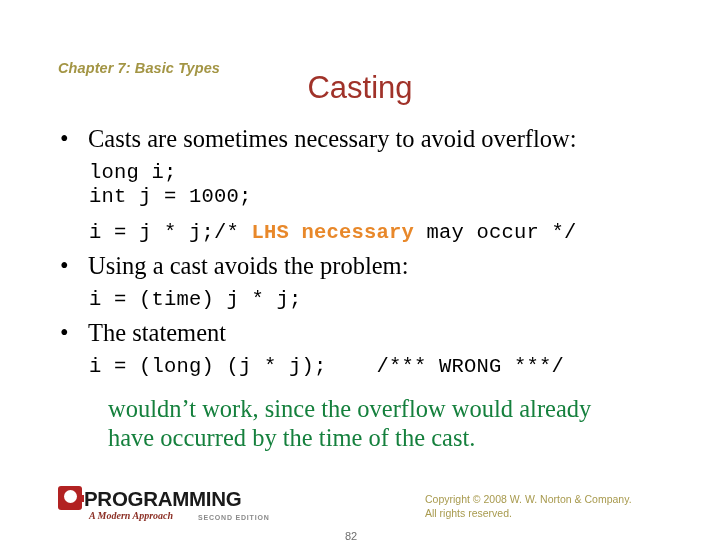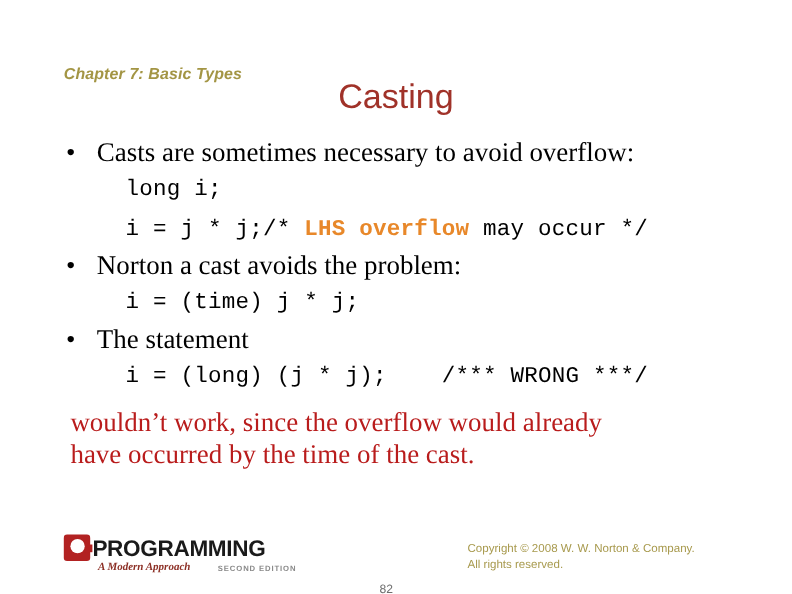--- a/index.html
+++ b/index.html
@@ -71,38 +71,38 @@
   .bullet-line .bullet-dot {
     position: absolute;
     left: 60px;
     top: 0;
     font-size: 24.5px;
     line-height: 1.18;
     color: #000000;
   }
 
   .code-line {
-    padding-left: 114px;
+    padding-left: 89px;
     font-family: "Liberation Mono", "DejaVu Sans Mono", monospace;
     font-size: 20.5px;
     color: #000000;
     line-height: 1.16;
     white-space: pre;
     letter-spacing: 0.2px;
   }
   .code-line .hl {
     color: #e8882a;
     font-weight: bold;
   }
 
   .plain-line {
-    padding-left: 64px;
+    padding-left: 108px;
     font-family: "Liberation Serif", "DejaVu Serif", serif;
     font-size: 24.5px;
-    color: #b91c1c;
+    color: #15803d;
     line-height: 1.2;
     white-space: nowrap;
   }
 
   .gap-sm { height: 7px; }
   .gap-md { height: 13px; }
   .gap-lg { height: 15px; }
 
   
   .footer {
@@ -216,30 +216,31 @@
   <div class="body-area">
 
     <div class="bullet-line">
       <span class="bullet-dot">•</span>
       <span>Casts are sometimes necessary to avoid overflow:</span>
     </div>
 
     <div class="gap-sm"></div>
 
     <div class="code-line">long i;</div>
+    <div class="code-line">int j = 1000;</div>
 
     <div class="gap-md"></div>
 
-    <div class="code-line"><span>i = j * j;/* </span><span class="hl">LHS overflow</span><span> may occur */</span></div>
+    <div class="code-line"><span>i = j * j;/* </span><span class="hl">LHS necessary</span><span> may occur */</span></div>
 
     <div class="gap-sm"></div>
 
     <div class="bullet-line">
       <span class="bullet-dot">•</span>
-      <span>Norton a cast avoids the problem:</span>
+      <span>Using a cast avoids the problem:</span>
     </div>
 
     <div class="gap-sm"></div>
 
     <div class="code-line">i = (time) j * j;</div>
 
     <div class="gap-sm"></div>
 
     <div class="bullet-line">
       <span class="bullet-dot">•</span>

